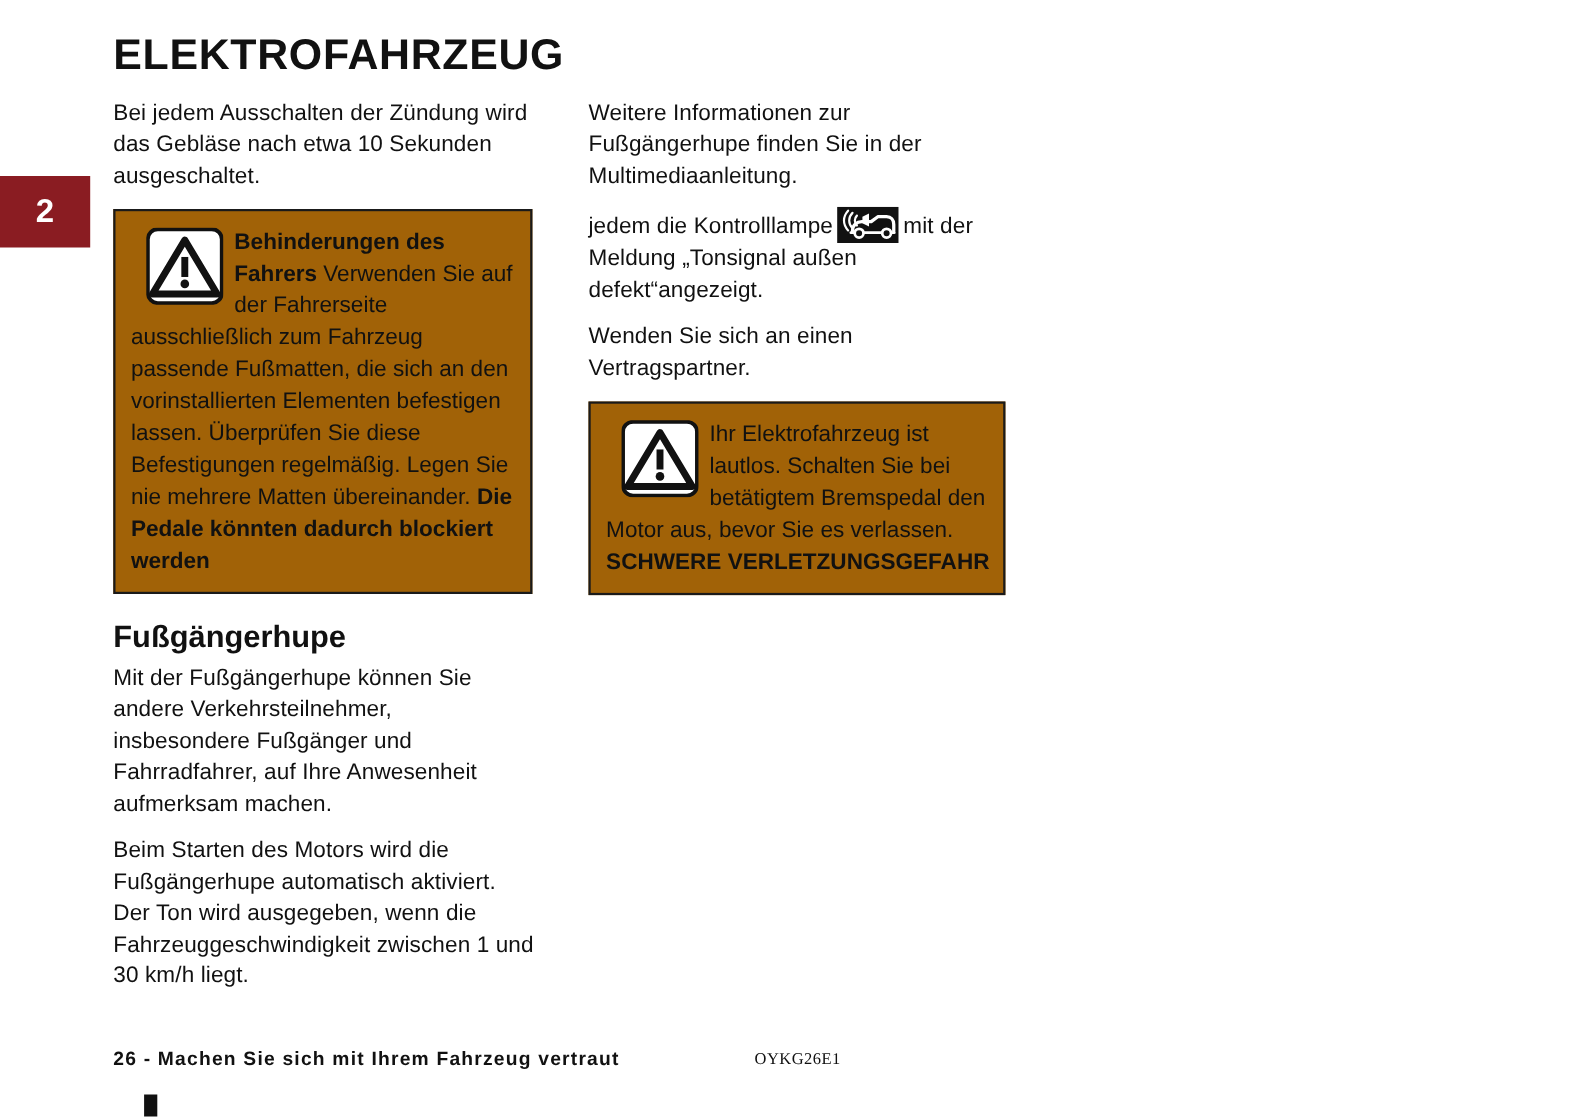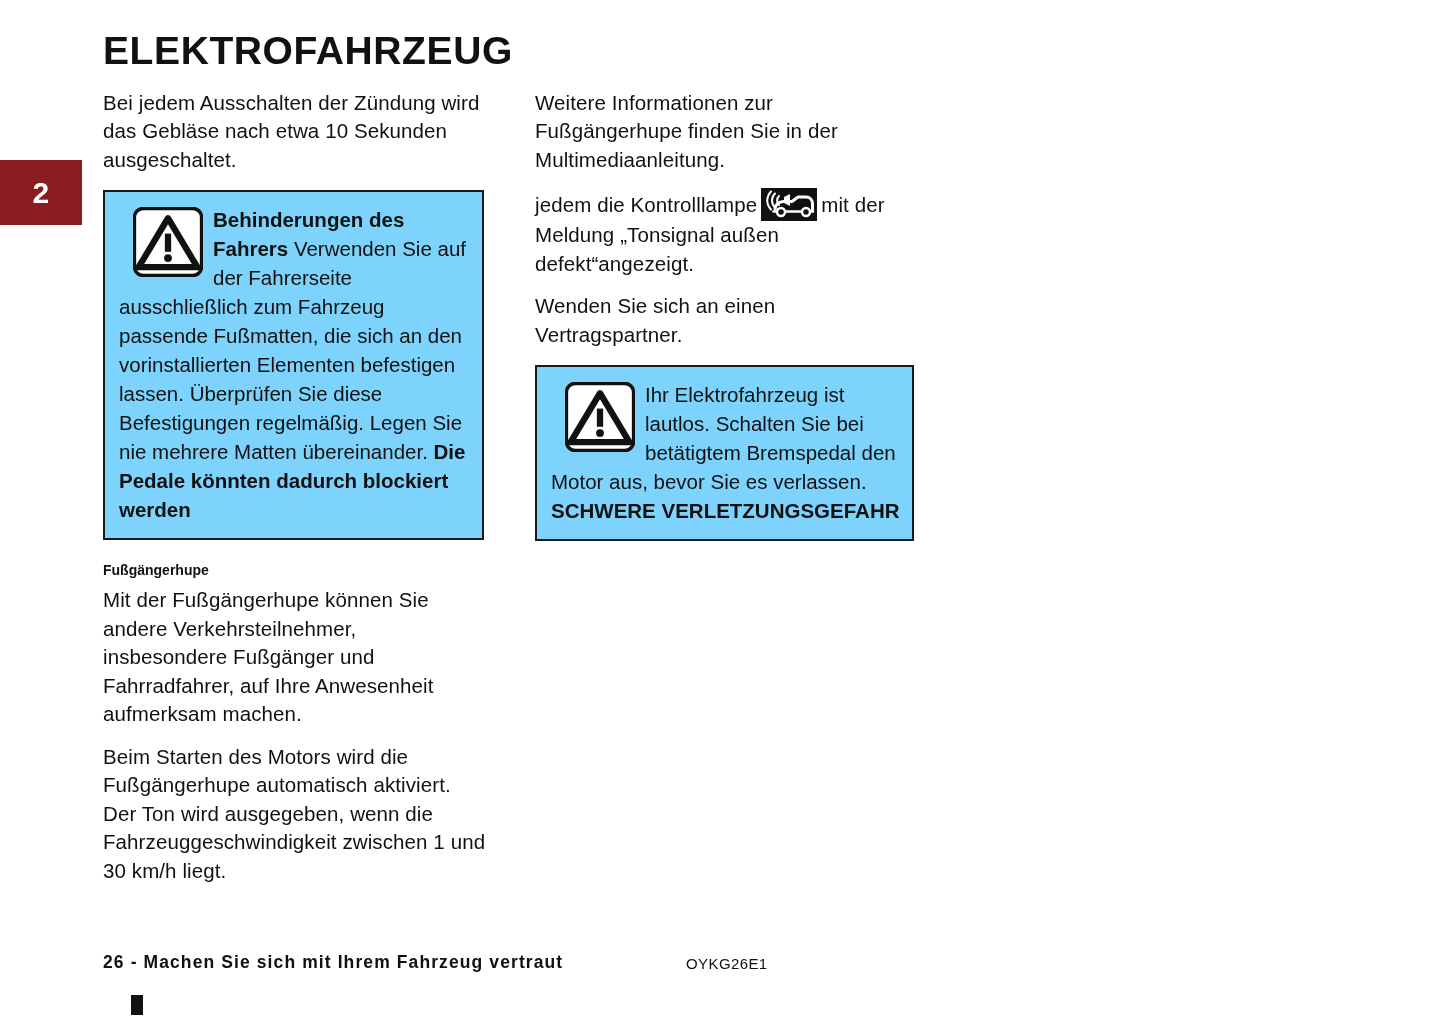--- a/index.html
+++ b/index.html
@@ -63,29 +63,29 @@
   .col-right { left: 432px; }
 
   p.body {
     font-size: 20.5px;
     line-height: 28.5px;
     margin: 0 0 14px 0;
     letter-spacing: 0.1px;
   }
 
   h2.sub {
-    font-size: 14px;
+    font-size: 28px;
     font-weight: bold;
     margin: 0 0 7px 0;
     line-height: 1.2;
   }
 
   
   .warn-box {
-    background: #7dd3fc;
+    background: #a16207;
     border: 2px solid #1a1a1a;
     box-sizing: border-box;
     padding: 13px 4px 14px 14px;
     margin: 16px 17px 22px 0;
   }
   .warn-box.left-box  { width: 381px; }
   .warn-box.right-box { width: 379px; }
 
   .warn-icon {
     float: left;
@@ -127,20 +127,21 @@
     font-weight: bold;
     letter-spacing: 1.1px;
     white-space: nowrap;
   }
   .footer-code {
     position: absolute;
     left: 583px;
     top: 3px;
     font-size: 15px;
     letter-spacing: 0.4px;
+    font-family: Liberation Serif, serif;
   }
   .bottom-mark {
     position: absolute;
     left: 131px;
     top: 995px;
     width: 12px;
     height: 20px;
     background: #111111;
   }
 </style>

